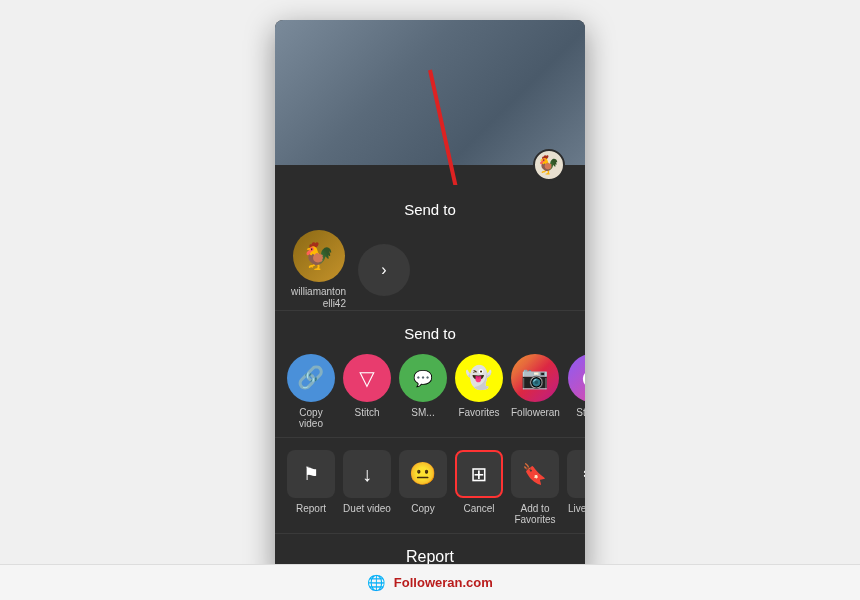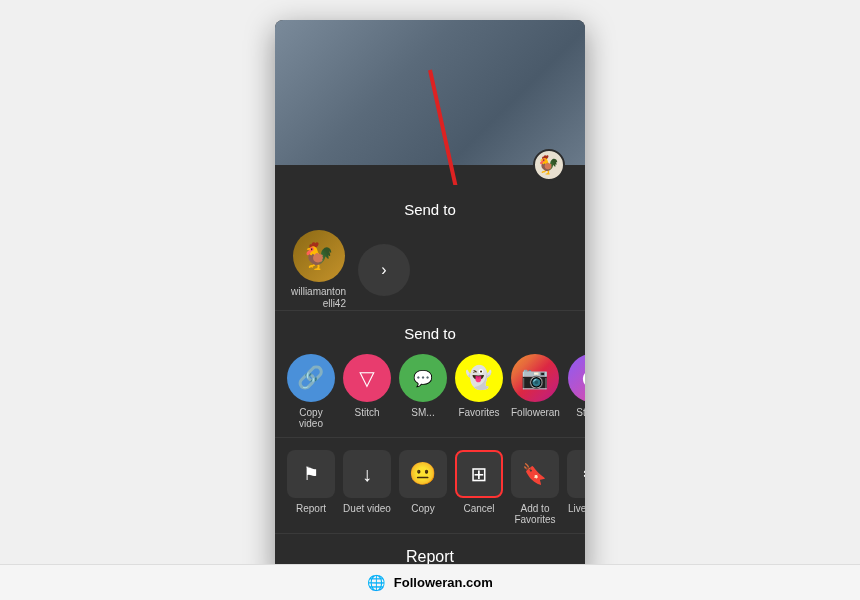--- a/index.html
+++ b/index.html
@@ -246,21 +246,21 @@
       display: flex;
       align-items: center;
       justify-content: center;
       gap: 8px;
       border-top: 1px solid #ddd;
     }
 
     .bottom-bar-text {
       font-size: 13px;
       font-weight: 600;
-      color: #000000;
+      color: #b91c1c;
     }
 
     .globe-icon {
       font-size: 15px;
       color: #555;
     }
   </style>
 </head>
 <body>
 

